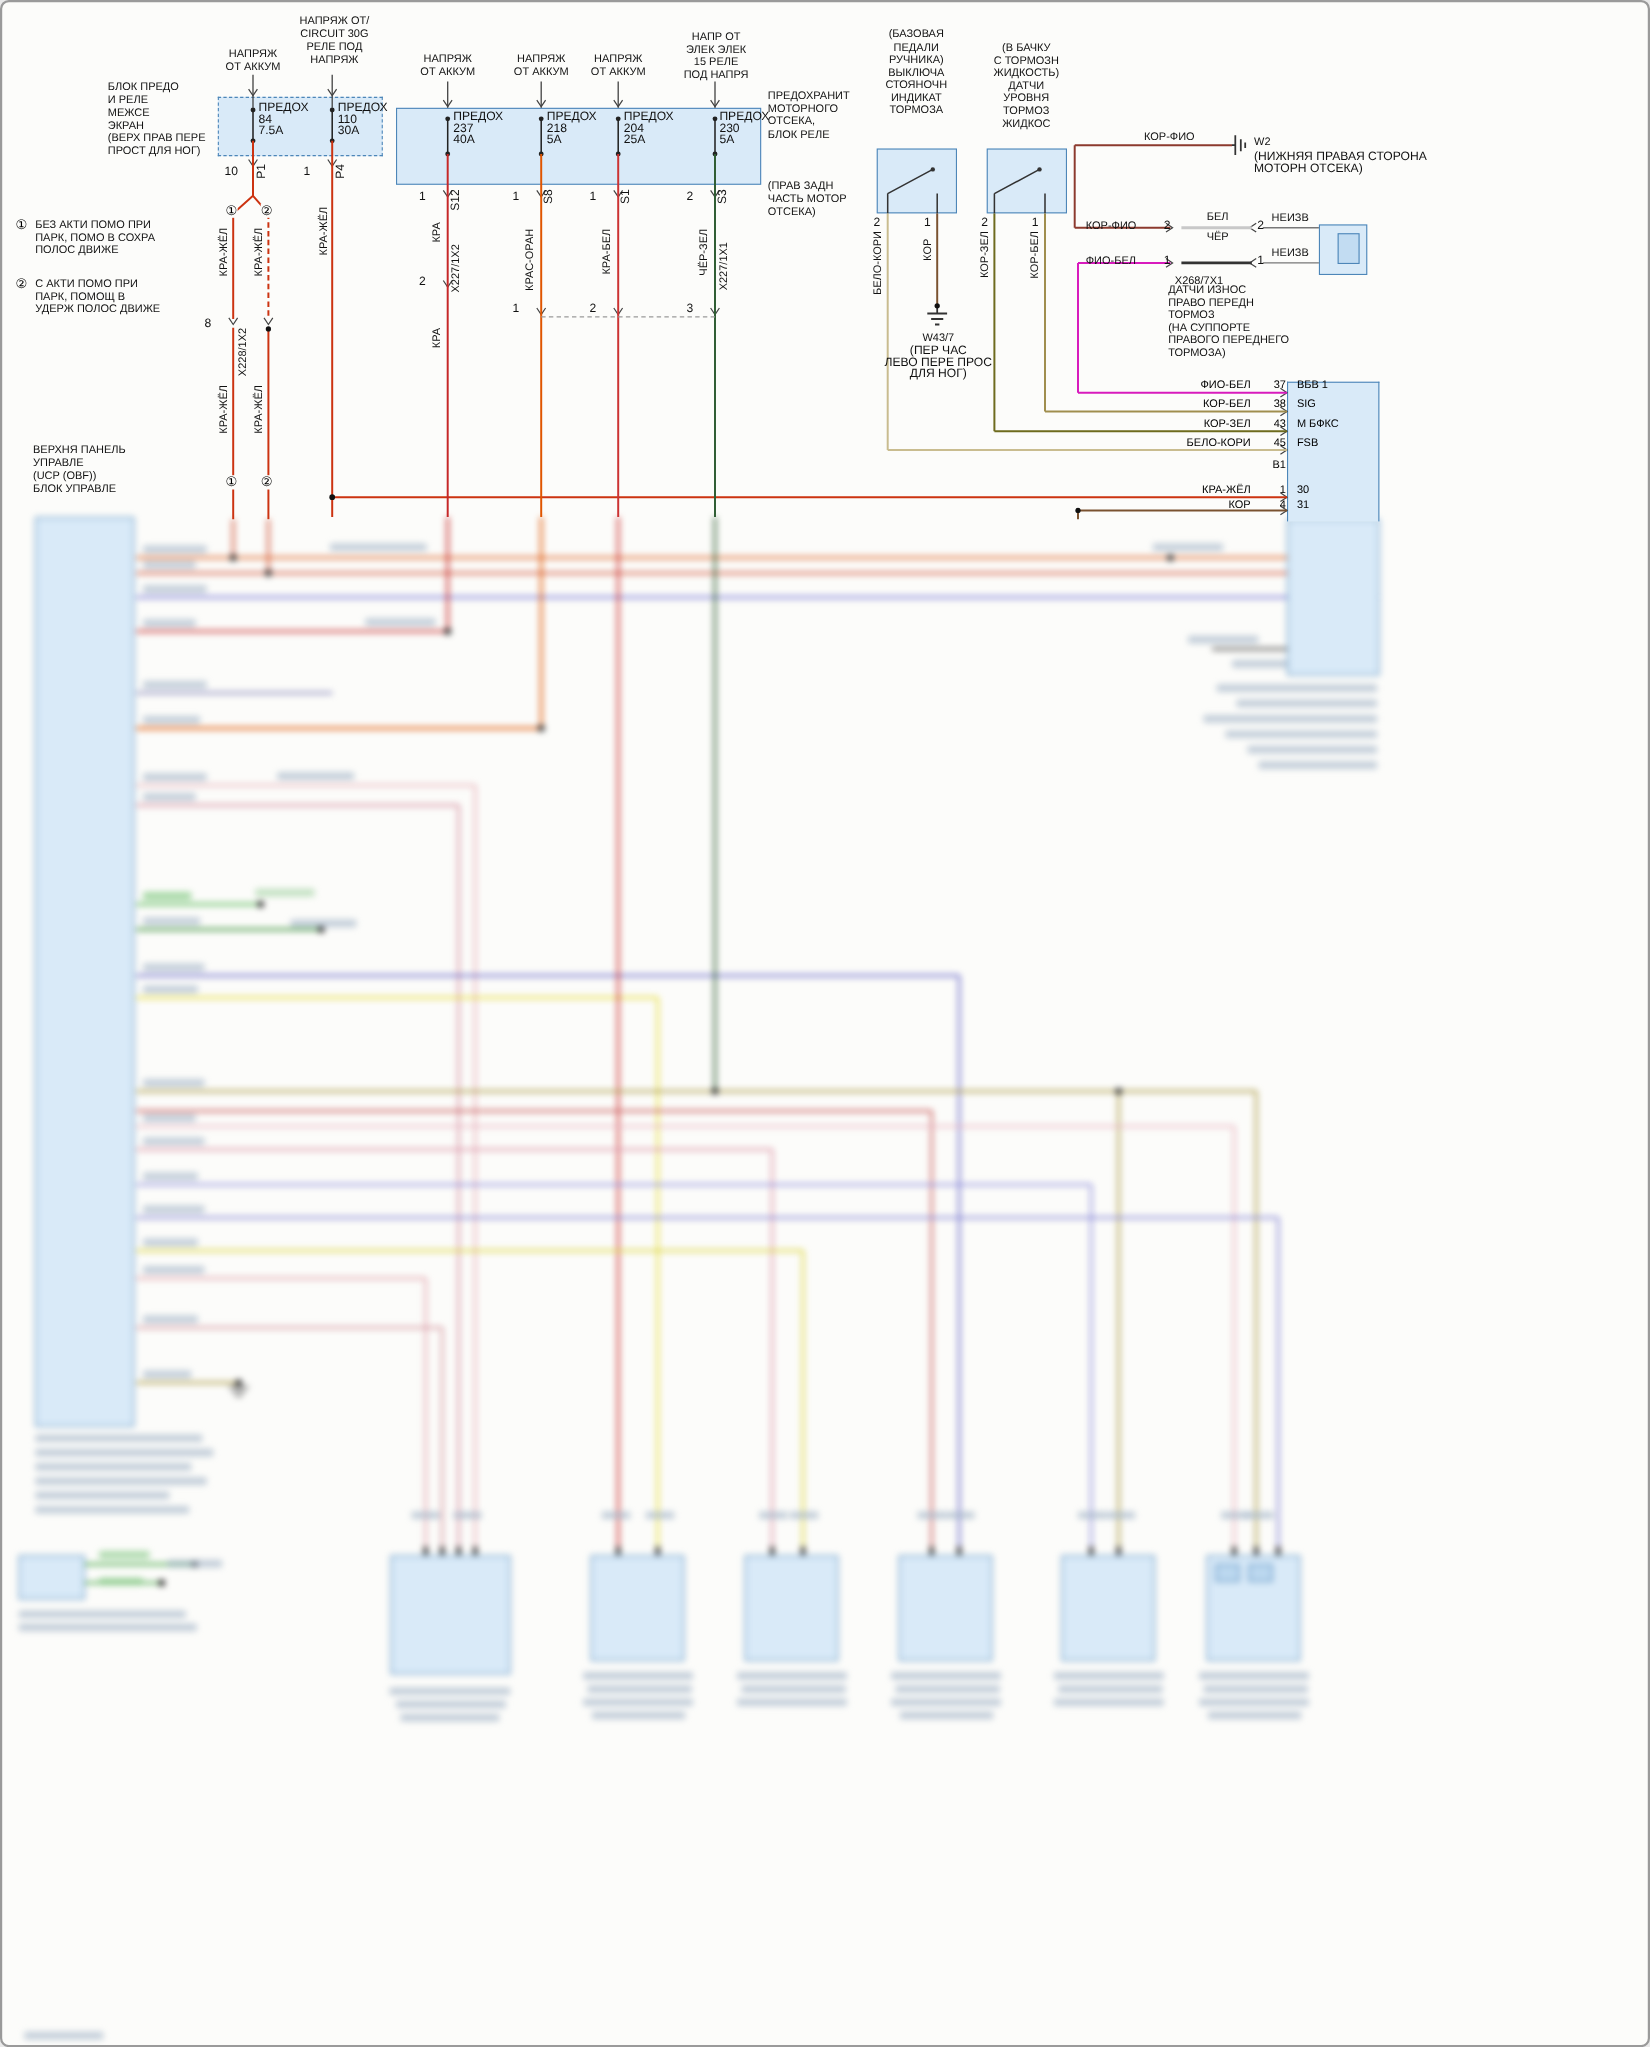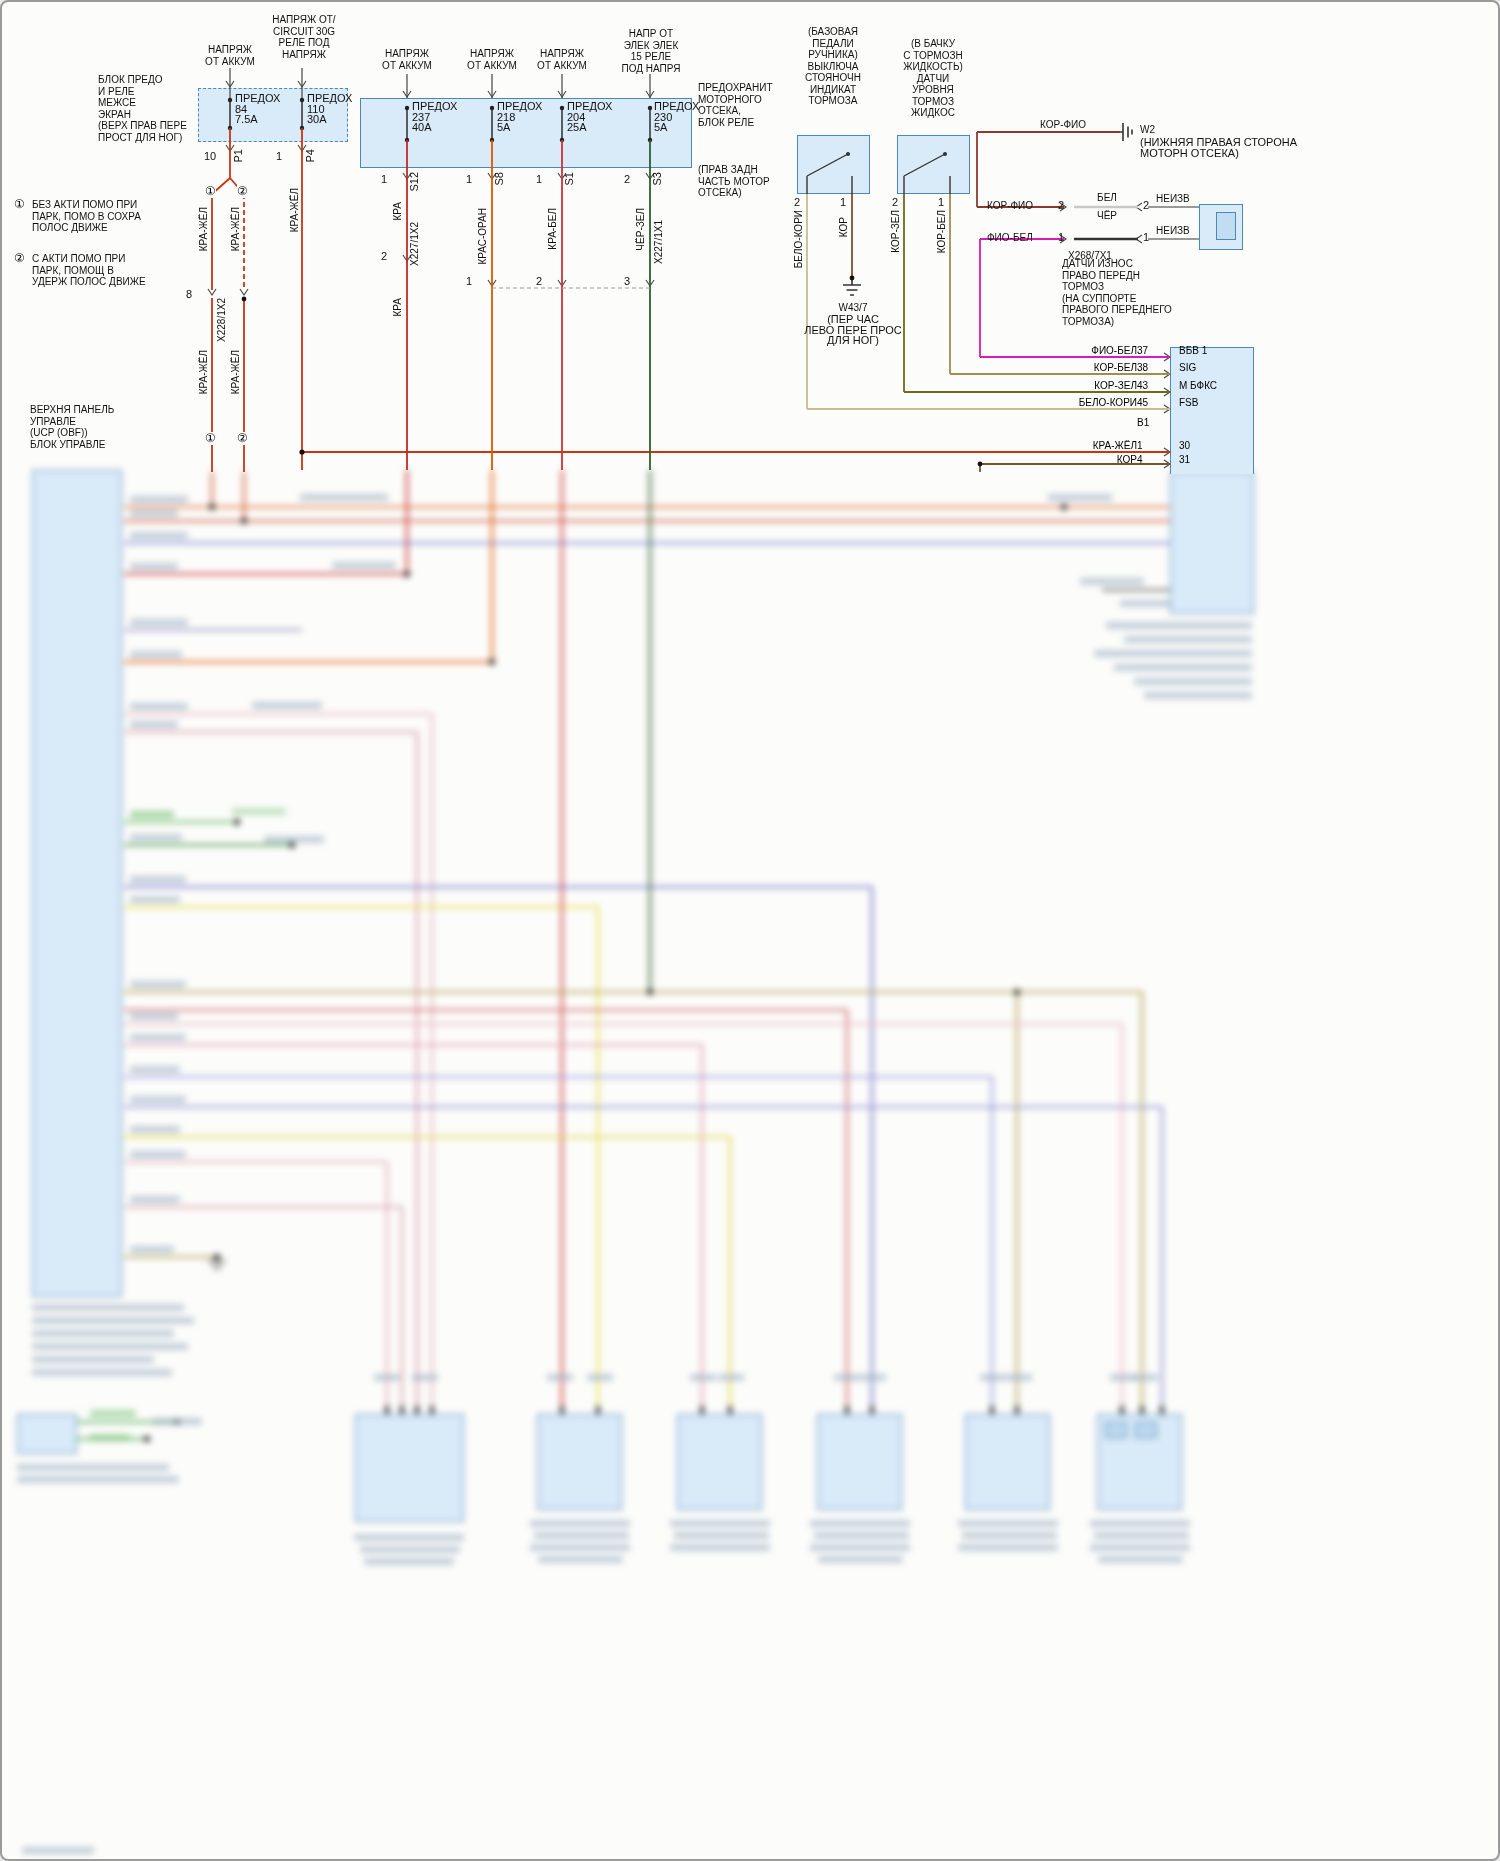--- a/index.html
+++ b/index.html
@@ -14,21 +14,21 @@
 .box{position:absolute;background:#d9eaf8;border:1.5px solid #4d86b8;z-index:1}
 .box.dashed{border-style:dashed}
 .box.noborder-b{border-bottom:none}
 .overlay{position:absolute;left:0;top:0;z-index:3;pointer-events:none}
 .blur-layer{position:absolute;left:0;top:0;width:1500px;height:1861px;filter:blur(3px);z-index:0}
 .blur-layer svg{position:absolute;left:0;top:0}
 .bar{position:absolute;height:7px;background:#9fb0c4;opacity:.6;border-radius:2px}
 .circ{position:absolute;font-size:12px;line-height:13px;z-index:6;background:#fcfcfa}
 .row{position:absolute;left:1000px;width:262px;display:flex;font-size:10px;z-index:5}
 .rw{width:135px;text-align:right}
-.rp{width:32px;text-align:left}
+.rp{width:32px;text-align:right}
 .rn{padding-left:10px}
 </style>
 </head>
 <body>
 
 <div class="diagram">
 
   <div class="blur-layer">
 
     <div class="box" style="left:30px;top:468px;width:90px;height:827px"></div>

